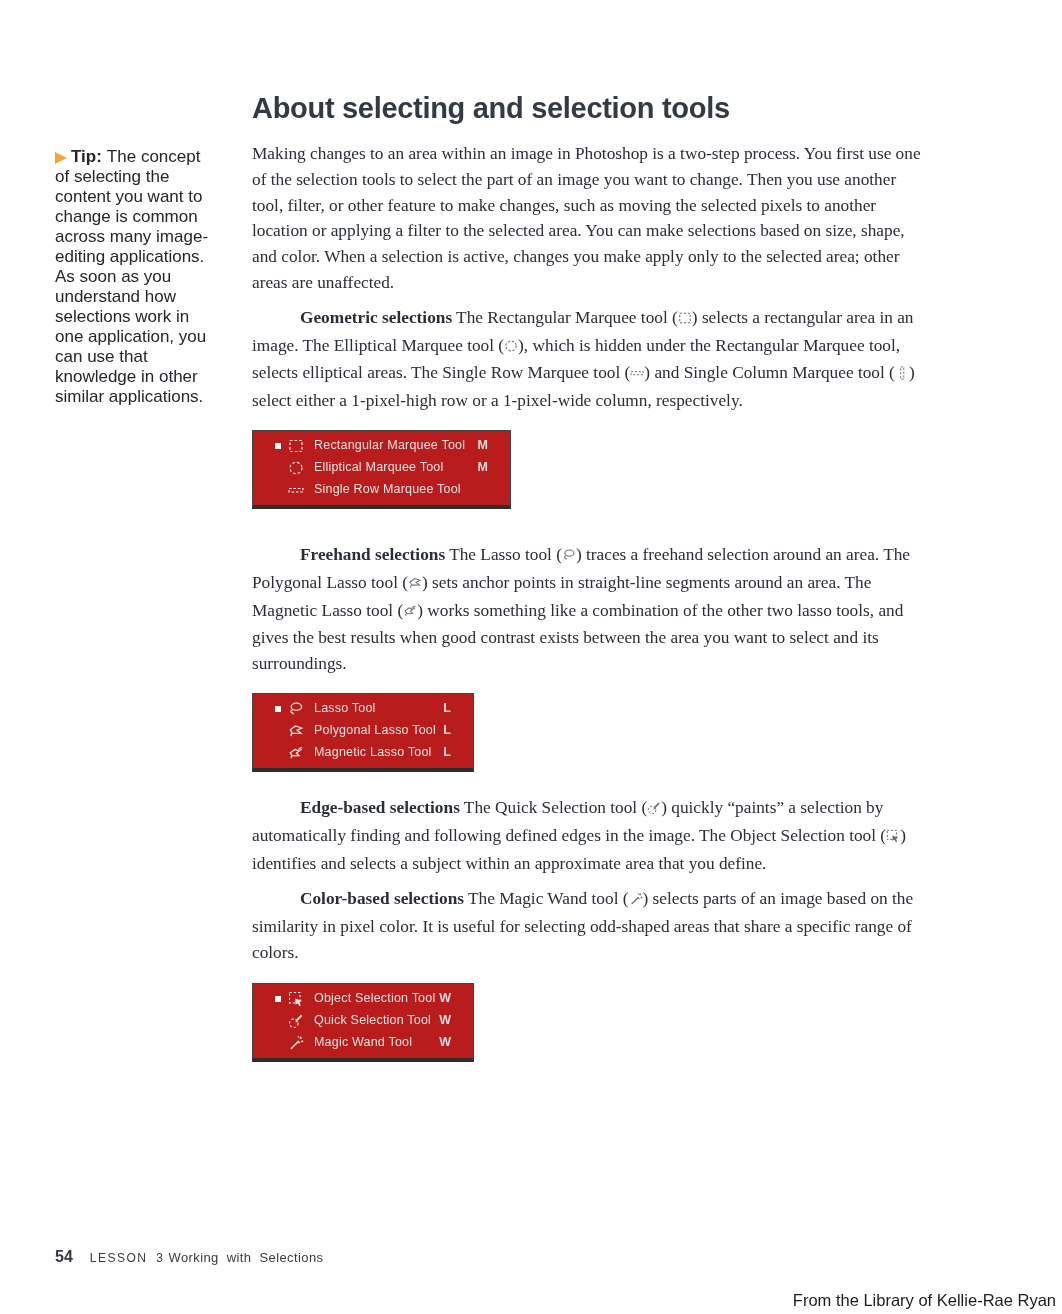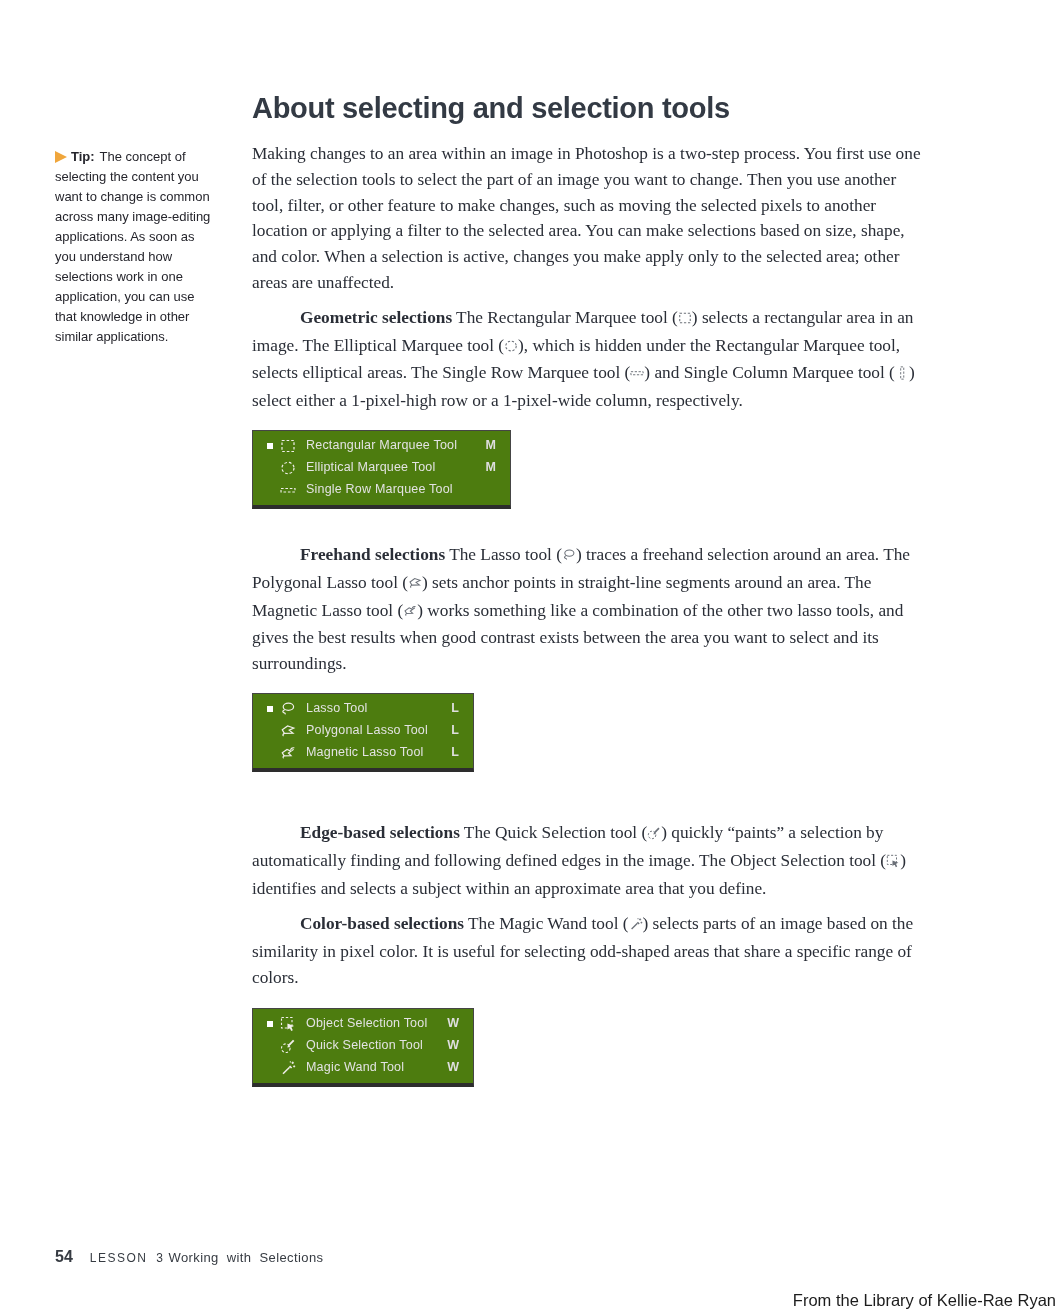--- a/index.html
+++ b/index.html
@@ -10,21 +10,21 @@
   }
   
   .page-title{
     position:absolute;left:252px;top:92px;margin:0;
     font-family:"Liberation Sans",sans-serif;font-weight:700;
     font-size:29px;letter-spacing:-0.3px;color:#333a44;
   }
   
   .tip{
     position:absolute;left:55px;top:147px;width:164px;
-    font-size:13px;line-height:20px;color:#25252c;
+    font-size:17px;line-height:20px;color:#25252c;
   }
   .tip-arrow{
     display:inline-block;width:0;height:0;vertical-align:-2px;
     border-left:12px solid #f0a63c;border-top:6px solid transparent;
     border-bottom:6px solid transparent;margin-right:4px;
   }
   .tip-label{font-weight:700;margin-right:5px;}
   
   .main{
     position:absolute;left:252px;top:141px;width:670px;
@@ -36,27 +36,27 @@
   .p2{margin-bottom:12px !important;}
   .p-geo,.p-free{margin-bottom:16px !important;}
   .p-edge{margin-bottom:10px !important;}
   .p-color{margin-bottom:17px !important;}
   .lead{font-weight:700;margin-left:48px;}
   
   .in-icon{display:inline-block;vertical-align:-2px;color:#6b7078;}
   .in-icon svg{width:14px;height:14px;display:inline-block;}
   
   .tool-menu{
-    background:#4d7c0f;border:1px solid #454545;border-bottom:4px solid #2d2d2d;
-    padding:4px 4px;font-family:"Liberation Sans",sans-serif;
+    background:#b91c1c;border:1px solid #454545;border-bottom:4px solid #2d2d2d;
+    padding:4px 12px;font-family:"Liberation Sans",sans-serif;
     box-sizing:border-box;
   }
   .menu-wide{width:259px;margin-bottom:33px;}
   .menu-narrow{width:222px;}
-  .menu-lasso{margin-bottom:48px;}
+  .menu-lasso{margin-bottom:23px;}
   .tool-row{
     display:flex;align-items:center;height:22px;padding:0 10px;
     color:#e3e3e3;font-size:12.5px;
   }
   .bullet{
     width:6px;height:6px;background:#ffffff;display:inline-block;
     margin-right:7px;flex:none;
   }
   .bullet-space{width:13px;flex:none;display:inline-block;}
   .t-icon{width:16px;flex:none;margin-right:10px;color:#f0eeea;}

